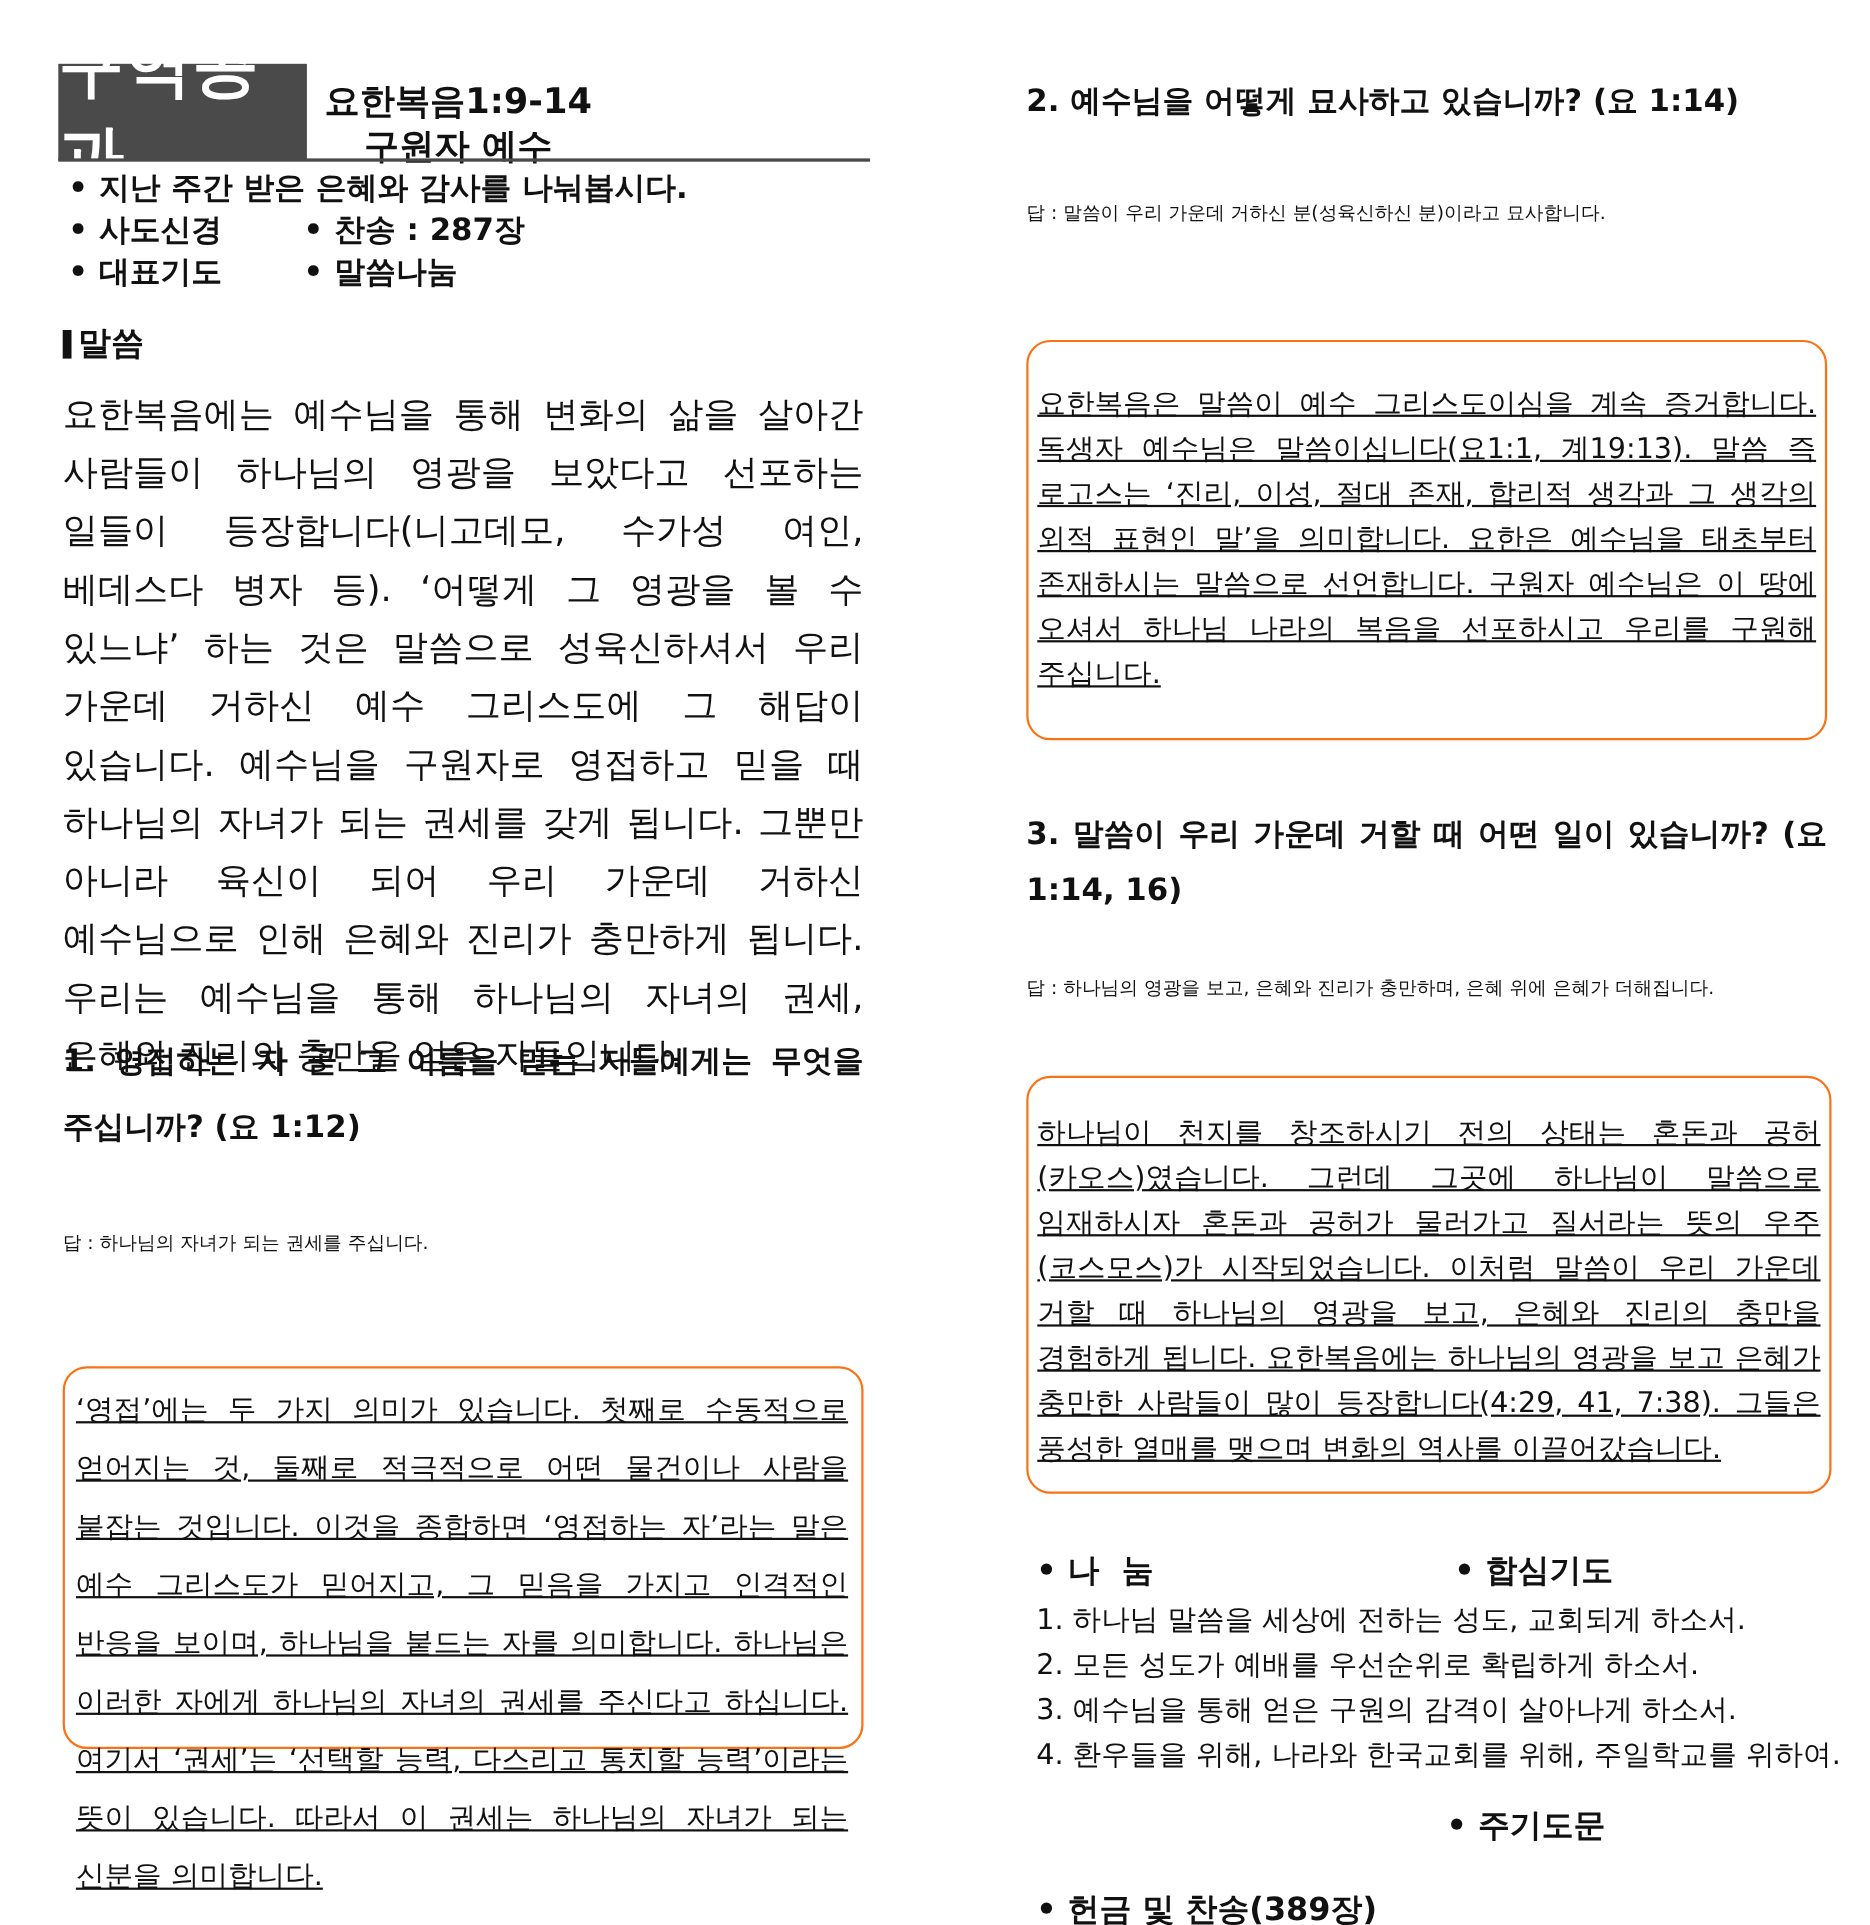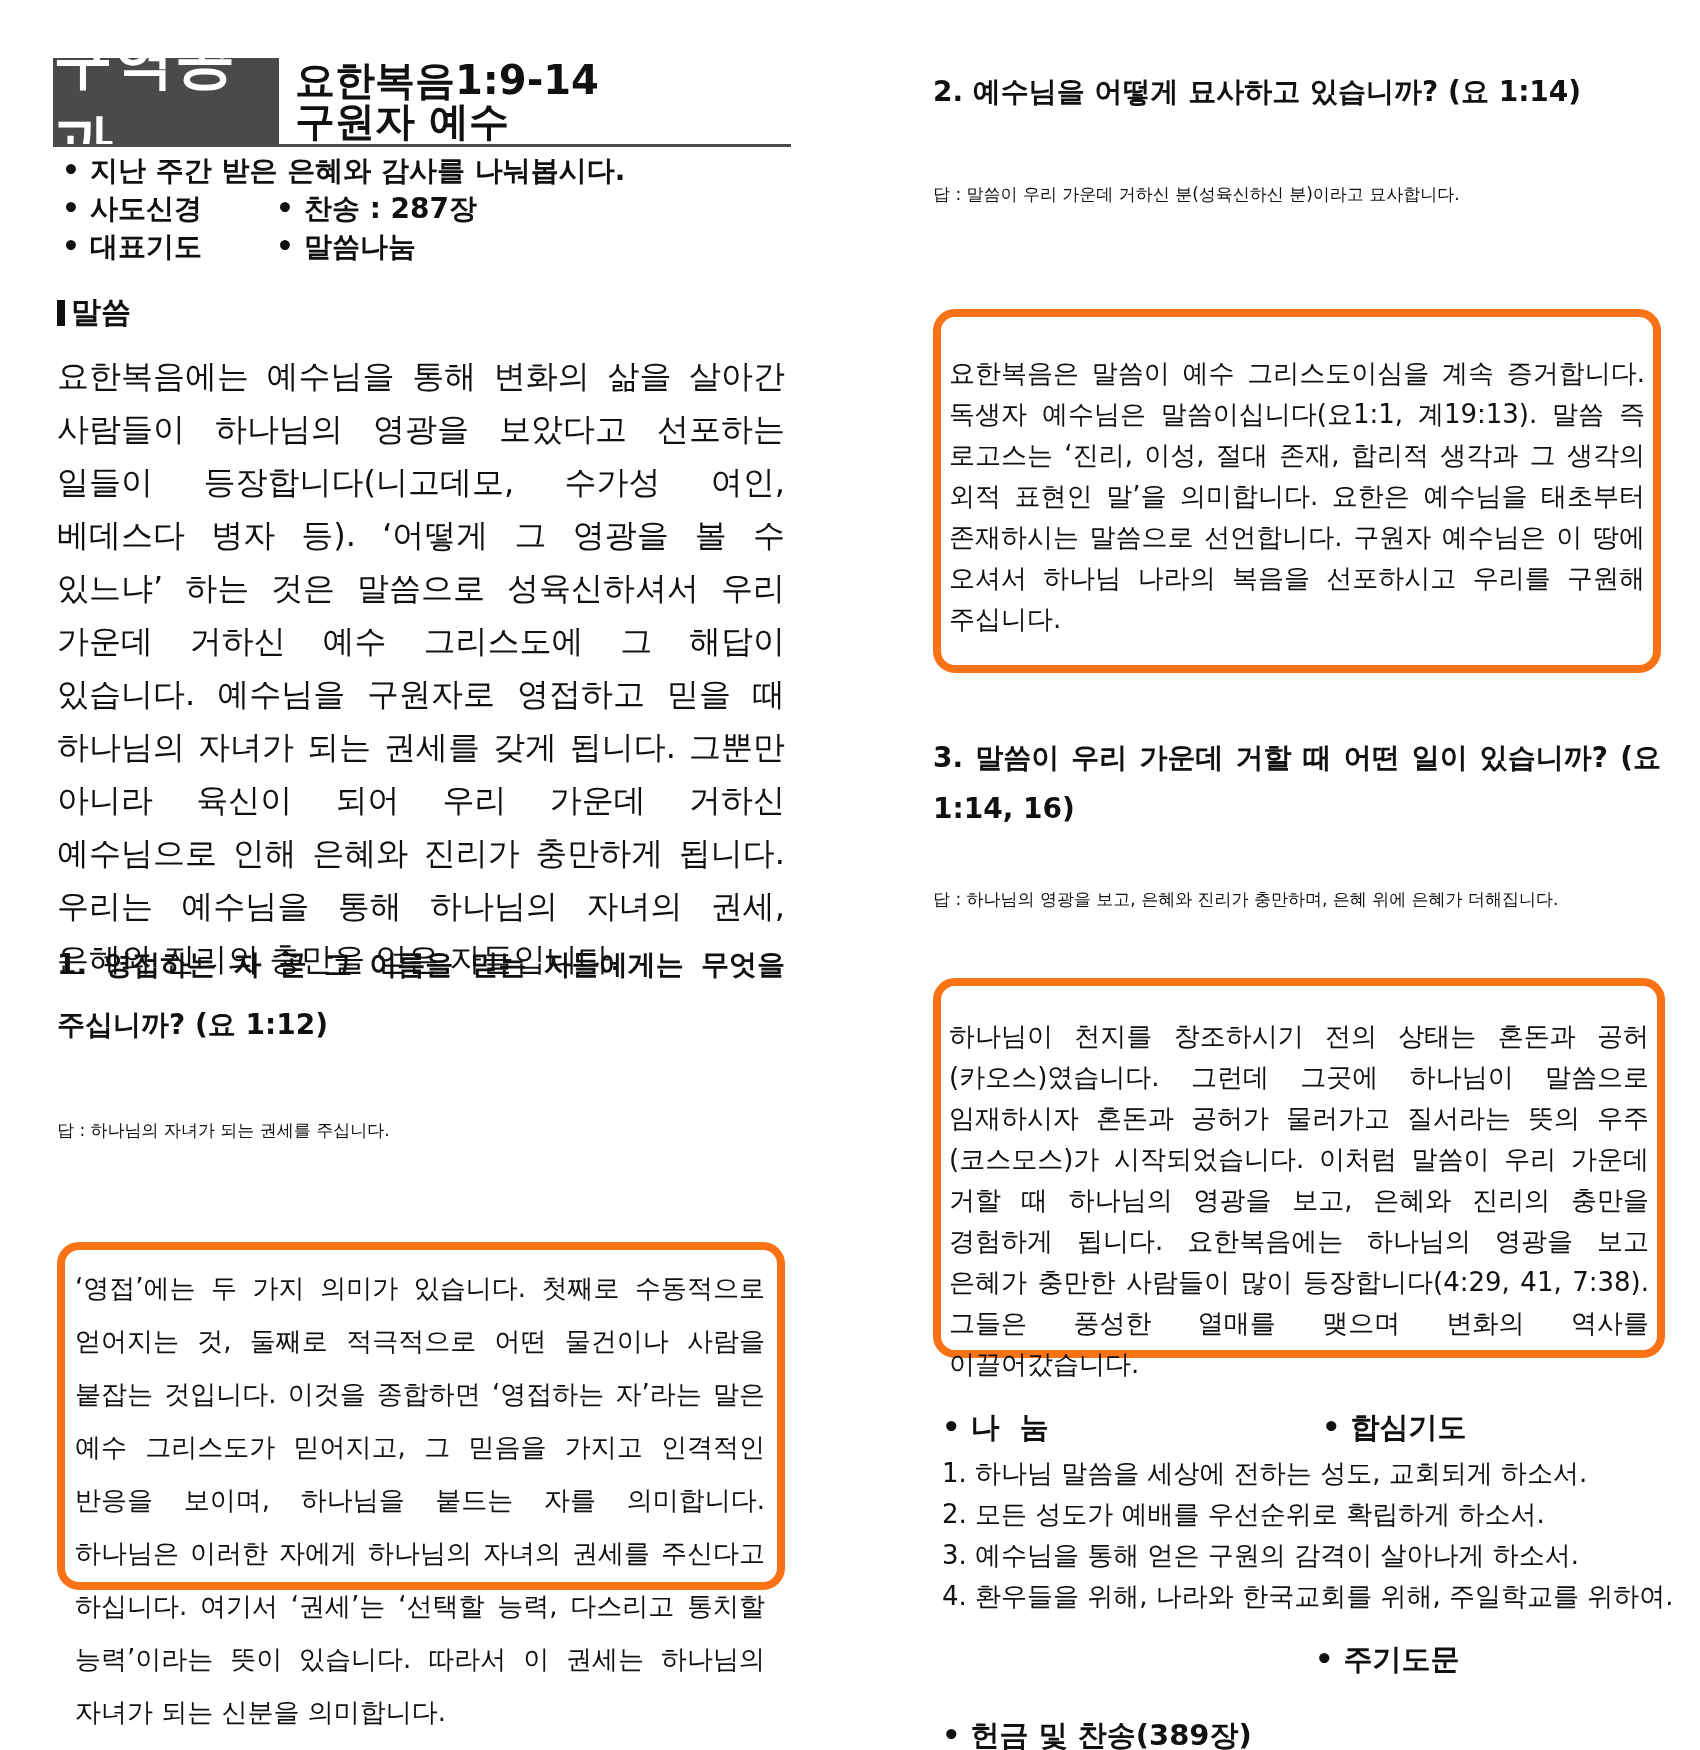--- a/index.html
+++ b/index.html
@@ -10,21 +10,21 @@
     }
 
     
     .header { position: absolute; left: 53px; top: 58px; width: 738px; height: 88px; }
     .title-block {
       position: absolute; left: 0; top: 0; width: 226px; height: 88px;
       background: #4a4a4a; color: #ffffff;
       display: flex; align-items: center; justify-content: center;
       font-size: 60px; font-weight: bold; letter-spacing: 1px;
     }
-    .header-text { position: absolute; left: 242px; top: 2px; font-weight: bold; font-size: 40px; line-height: 41px; }
+    .header-text { position: absolute; left: 242px; top: 14px; font-weight: bold; font-size: 32px; line-height: 41px; text-align: center; }
     .header-rule { position: absolute; left: 0; top: 86px; width: 738px; height: 3px; background: #4a4a4a; }
 
     .agenda { position: absolute; left: 62px; top: 152px; font-weight: bold; font-size: 28px; line-height: 38px; }
     .agenda-row { position: relative; height: 38px; white-space: nowrap; }
     .agenda-row .c2 { position: absolute; left: 214px; top: 0; }
     .bullet { margin-right: 10px; }
 
     .section-head { position: absolute; left: 57px; top: 292px; font-weight: bold; font-size: 30px; display: flex; align-items: center; }
     .section-bar { display: inline-block; width: 8px; height: 26px; background: #111; margin-right: 6px; }
 
@@ -32,22 +32,22 @@
       position: absolute; font-size: 32px; line-height: 53px; text-align: justify;
       text-align-last: left; word-break: keep-all;
     }
     .q {
       position: absolute; font-weight: bold; font-size: 28px; text-align: justify;
       word-break: keep-all; text-align-last: left;
     }
     .ans { position: absolute; font-size: 17px; word-break: keep-all; text-align: justify; text-align-last: left; }
 
     .box {
-      position: absolute; border: 8px solid #f97316; border-radius: 22px;
-      box-sizing: border-box; background: #fff;
+      position: absolute; border: 2px solid #f97316; border-radius: 22px;
+      box-sizing: border-box; background: #fff; text-decoration: underline;
     }
     .box-text { font-size: 26px; text-align: justify; text-align-last: left; word-break: keep-all; }
 
     .bottom-heads { position: absolute; font-weight: bold; font-size: 29px; white-space: nowrap; }
     .prayer-list { position: absolute; font-size: 26px; line-height: 41px; white-space: nowrap; }
   </style>
 </head>
 <body>
 
 <div class="header">

